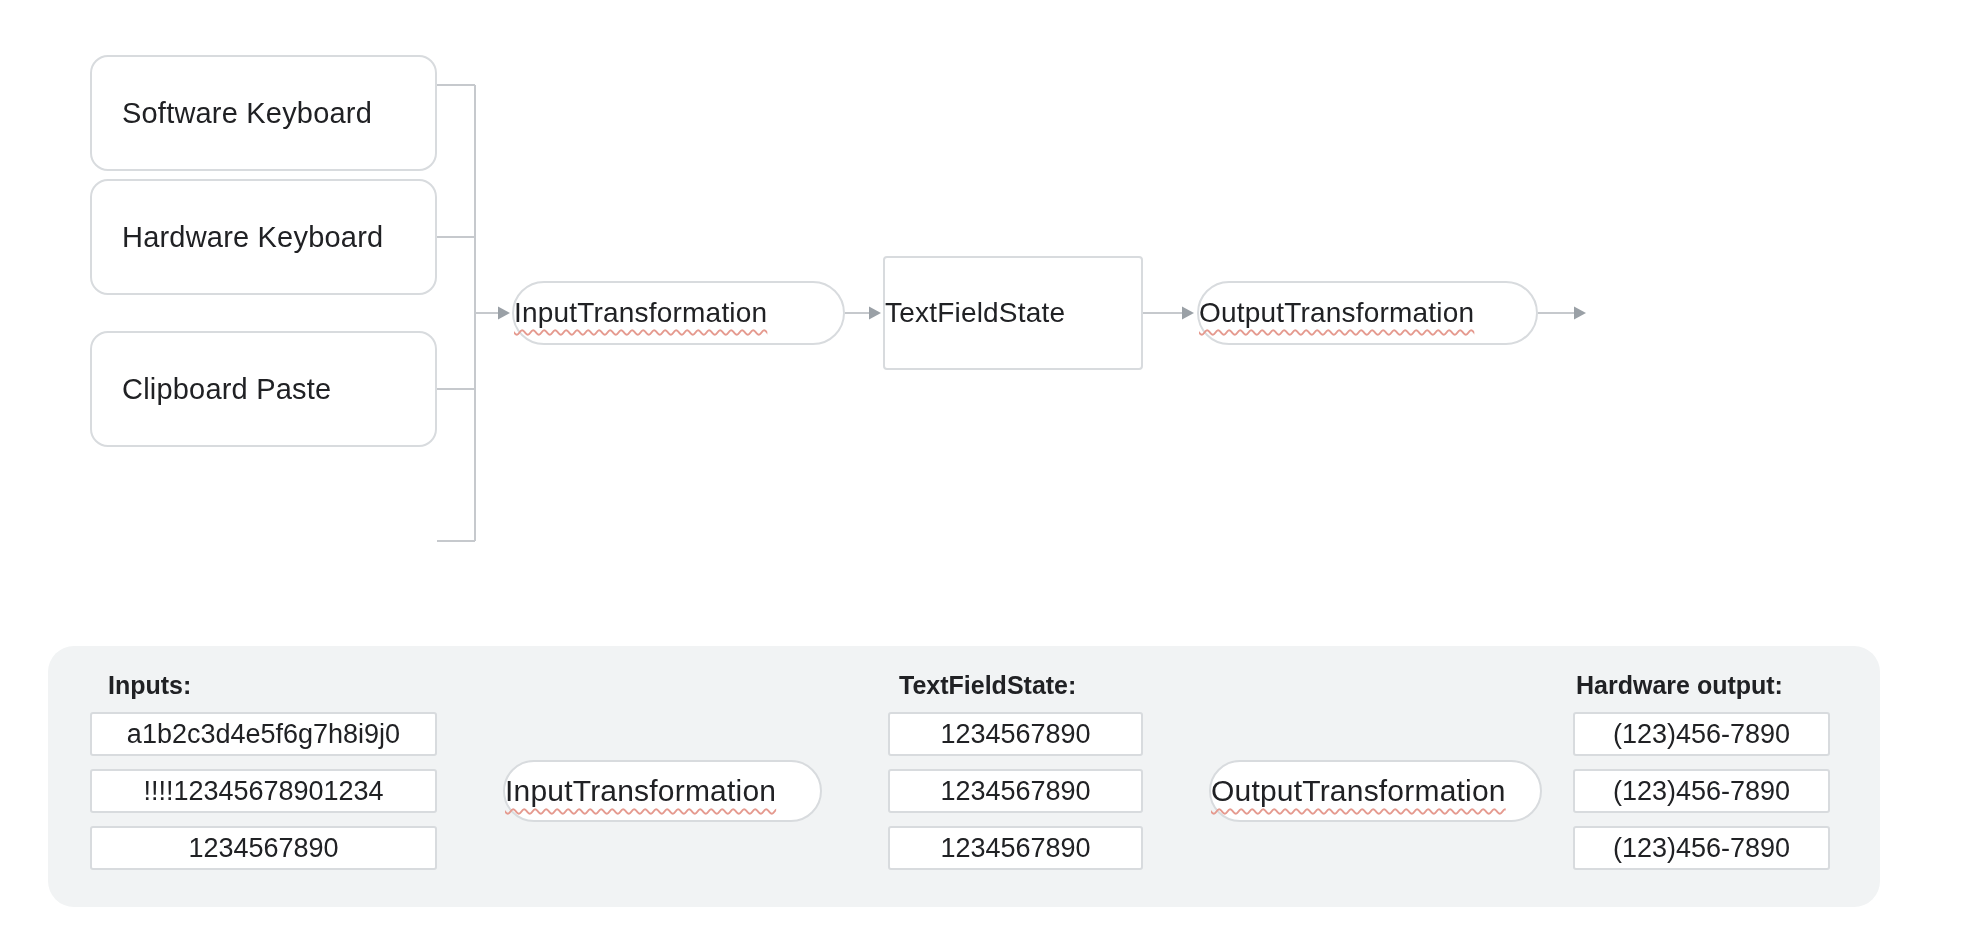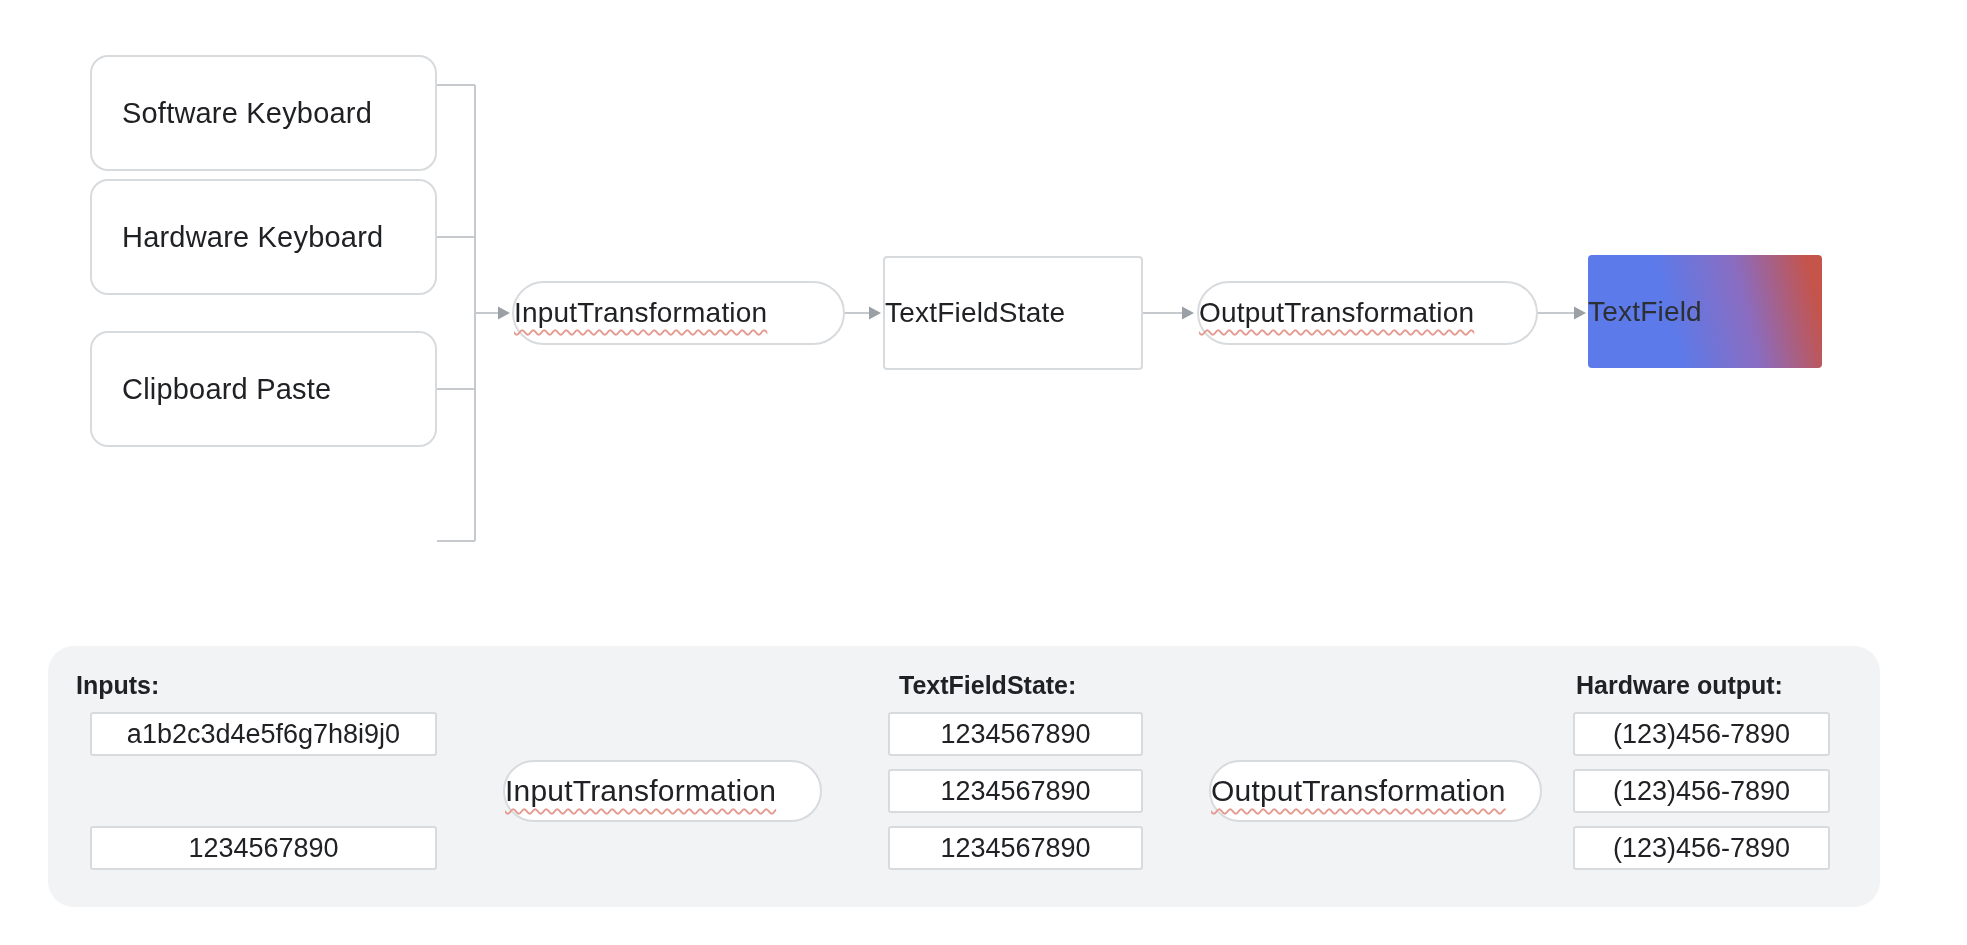--- a/index.html
+++ b/index.html
@@ -143,28 +143,26 @@
   </div>
 
   <div class="node rect" style="left:883px; top:256px; width:260px; height:114px;">
     <span>TextFieldState</span>
   </div>
 
   <div class="node pill" style="left:1197px; top:281px; width:341px; height:64px;">
     <span class="squiggle">OutputTransformation</span>
   </div>
 
-  <div class="node rect gradient-node" style="left:1588px; top:255px; width:234px; height:113px;">
-    <span>TextField</span>
-  </div>
 
   <div class="panel"></div>
 
-  <div class="section-label" style="left:76px; top:670px;">Inputs:</div>
+  <div class="section-label" style="left:108px; top:670px;">Inputs:</div>
   <div class="small-box" style="left:90px; top:712px; width:347px;">a1b2c3d4e5f6g7h8i9j0</div>
+  <div class="small-box" style="left:90px; top:769px; width:347px;">!!!!12345678901234</div>
   <div class="small-box" style="left:90px; top:826px; width:347px;">1234567890</div>
 
   <div class="node pill bottom-pill" style="left:503px; top:760px; width:319px; height:62px;">
     <span class="squiggle">InputTransformation</span>
   </div>
 
   <div class="section-label" style="left:891px; top:670px;margin-left:8px;">TextFieldState:</div>
   <div class="small-box" style="left:888px; top:712px; width:255px;">1234567890</div>
   <div class="small-box" style="left:888px; top:769px; width:255px;">1234567890</div>
   <div class="small-box" style="left:888px; top:826px; width:255px;">1234567890</div>

